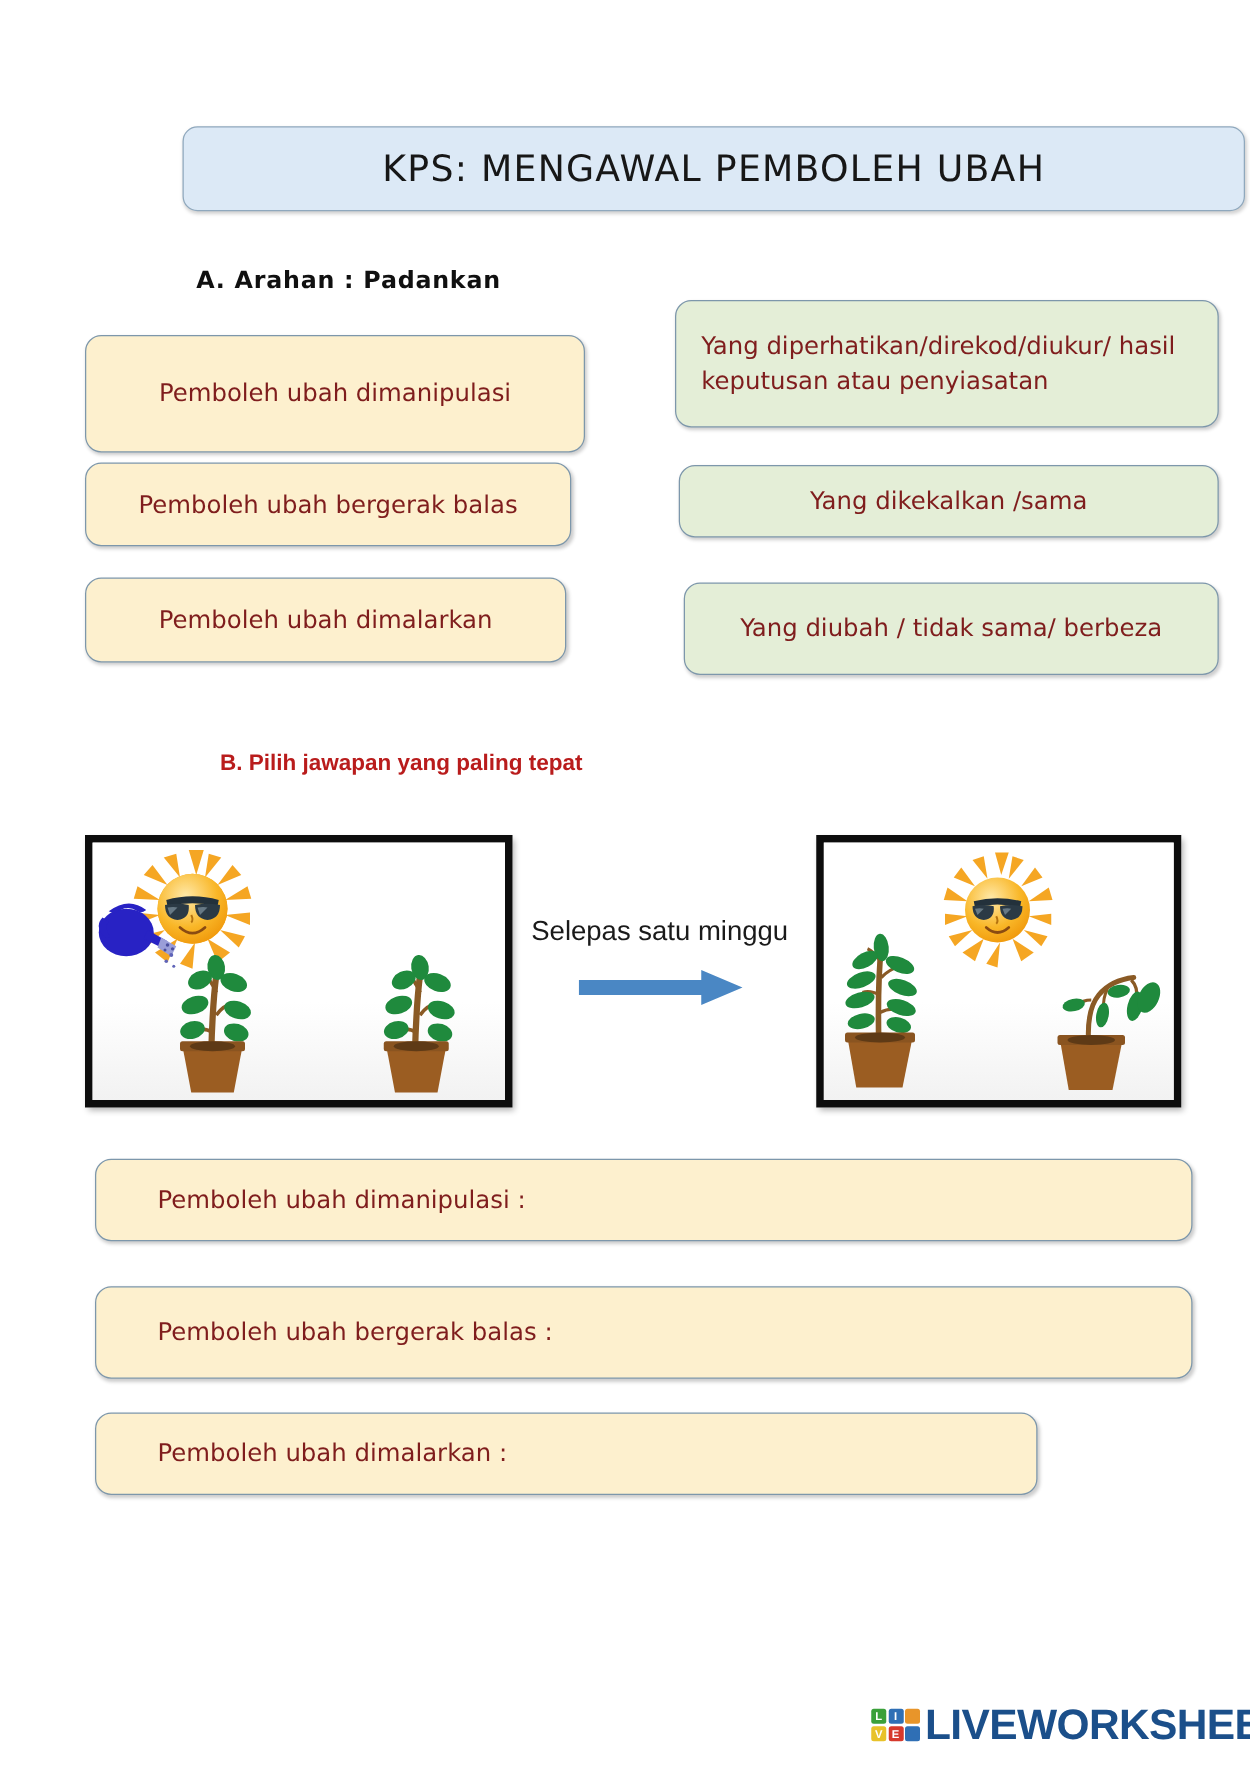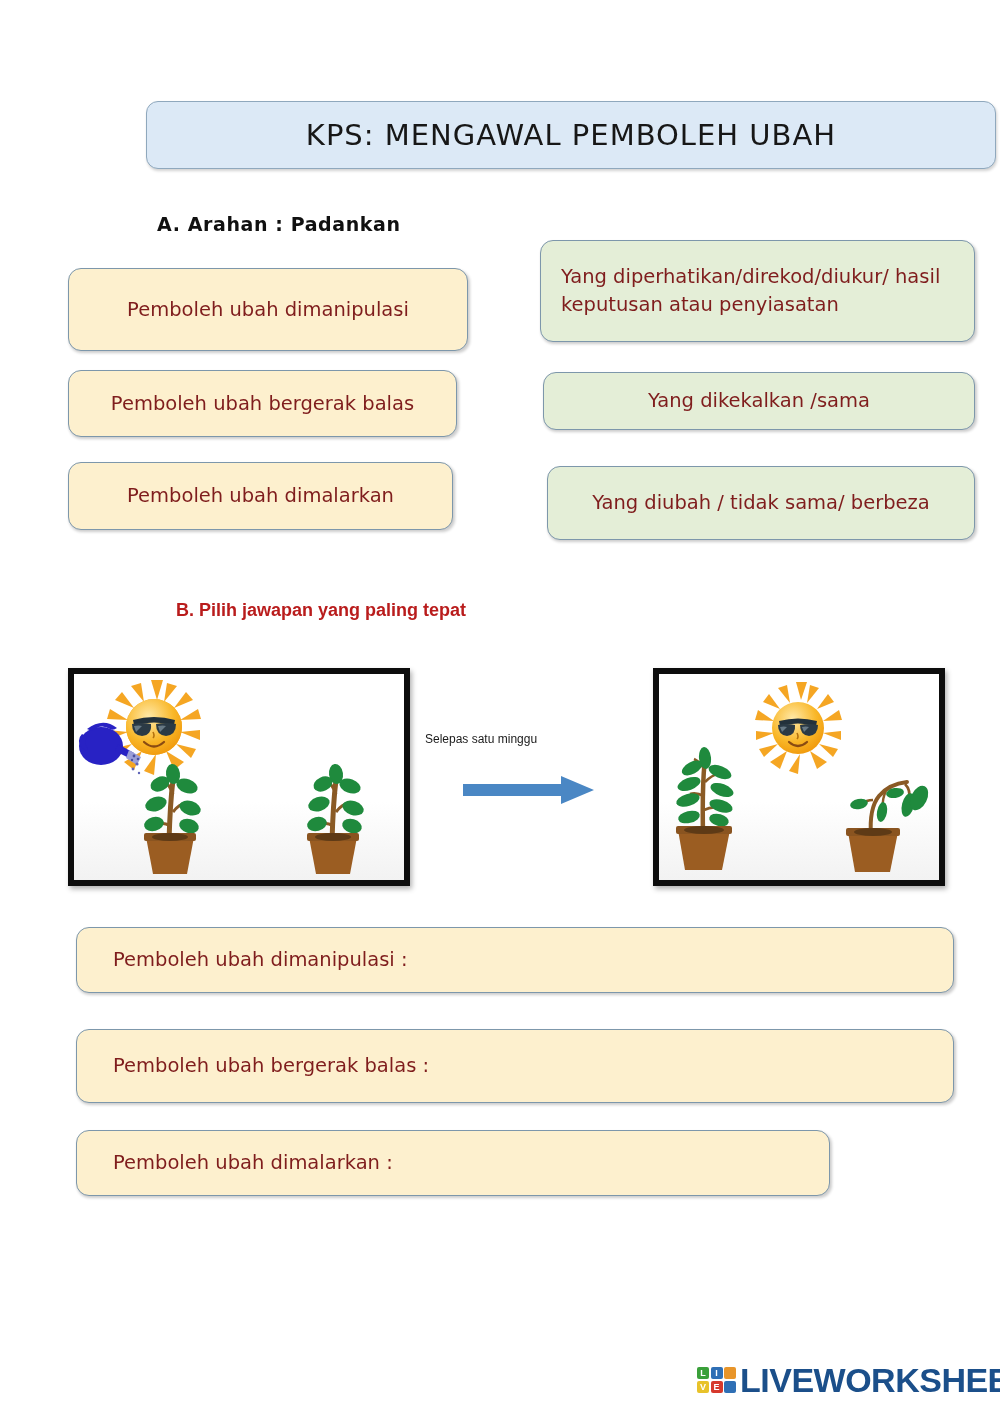--- a/index.html
+++ b/index.html
@@ -77,24 +77,24 @@
   .rbox.cream { background: #fdf0ce; }
   .rbox.green { background: #e4eed7; }
   .rbox .txt {
     font-family: "DejaVu Sans", sans-serif;
     font-size: 19.5px;
     color: #7f1d1d;
     line-height: 1.42;
     width: 100%;
   }
   .rbox.center .txt { text-align: center; }
-  .rbox.left .txt { text-align: left; padding-left: 36px; }
-
-  
-  #m-left-1 { left: 68px;  top: 268px; width: 400px; height: 83px; }
+  .rbox.left .txt { text-align: left; padding-left: 36px; margin-left: 13px; }
+
+  
+  #m-left-1 { left: 68px;  top: 268px; width: 400px; height: 94px; }
   #m-left-2 { left: 68px;  top: 370px; width: 389px; height: 67px; }
   #m-left-3 { left: 68px;  top: 462px; width: 385px; height: 68px; }
 
   
   #m-right-1 { left: 540px; top: 240px; width: 435px; height: 102px; }
   #m-right-2 { left: 543px; top: 372px; width: 432px; height: 58px; }
   #m-right-3 { left: 547px; top: 466px; width: 428px; height: 74px; }
   #m-right-1 .txt { padding-left: 20px; padding-right: 10px; text-align: left; }
 
   
@@ -118,21 +118,21 @@
     inset: 0;
     background: linear-gradient(180deg, #ffffff 0%, #ffffff 62%, #f2f2f2 100%);
   }
 
   
   .caption {
     position: absolute;
     left: 425px;
     top: 732px;
     font-family: "Liberation Sans", sans-serif;
-    font-size: 12px;
+    font-size: 22px;
     color: #1a1a1a;
     white-space: nowrap;
   }
   .arrow-wrap {
     position: absolute;
     left: 463px;
     top: 774px;
     width: 132px;
     height: 32px;
   }

